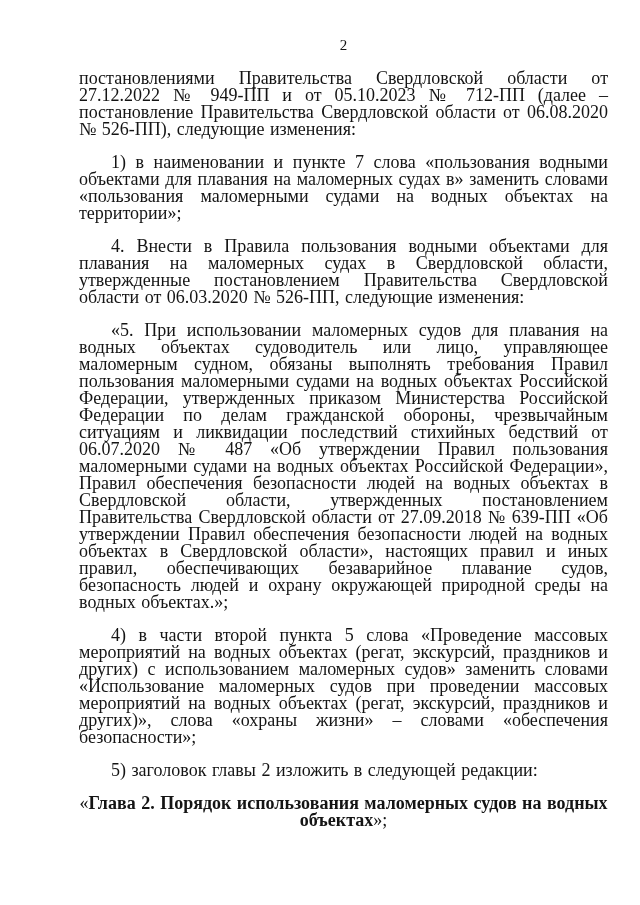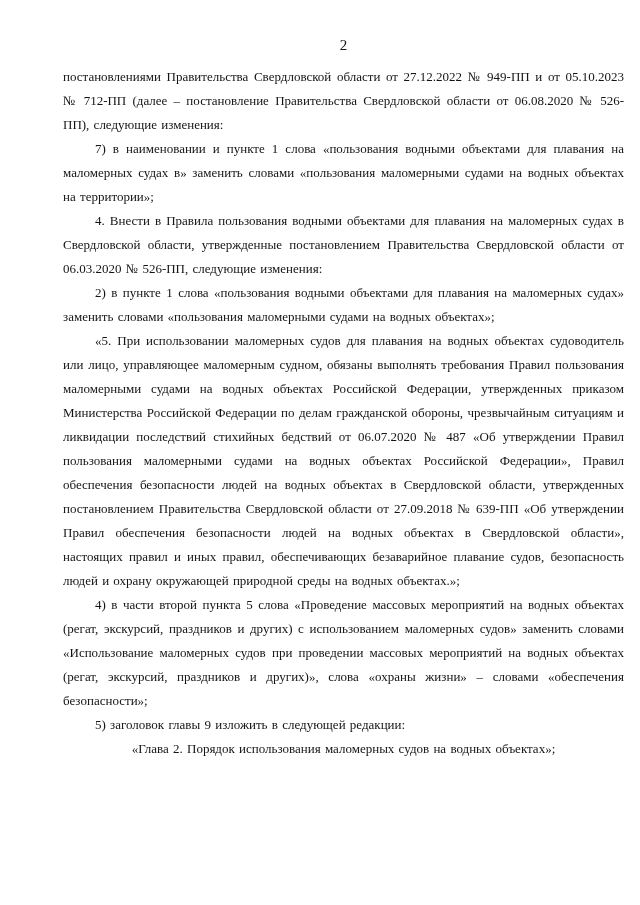--- a/index.html
+++ b/index.html
@@ -27,61 +27,60 @@
     text-align: center;
     font-size: 15px;
     line-height: 17px;
     margin-bottom: 11px;
   }
   .text-column {
     width: 561px;
     margin-left: 63px;
   }
   .text-column p {
-    margin: 0;
-    font-size: 13px;
-    line-height: 24px;
+    margin: 16px;
+    font-size: 18px;
+    line-height: 17px;
     text-align: justify;
     text-indent: 32px;
     word-spacing: 1px;
   }
   .text-column p.continuation {
     text-indent: 0;
   }
   .text-column p.chapter-heading {
     text-indent: 0;
     text-align: center;
   }
   .chapter-heading .bold {
-    font-weight: normal;
+    font-weight: bold;
   }
 </style>
 </head>
 <body>
 
 <div class="page">
 
   <div class="page-number">2</div>
 
   <div class="text-column">
 
     <p class="continuation">постановлениями Правительства Свердловской области от 27.12.2022 № 949-ПП и от 05.10.2023 № 712-ПП (далее – постановление Правительства Свердловской области от 06.08.2020 № 526-ПП), следующие изменения:</p>
 
-    <p>7) в наименовании и пункте 1 слова «пользования водными объектами для плавания на маломерных судах в» заменить словами «пользования маломерными судами на водных объектах на территории»;</p>
+    <p>1) в наименовании и пункте 7 слова «пользования водными объектами для плавания на маломерных судах в» заменить словами «пользования маломерными судами на водных объектах на территории»;</p>
 
 
     <p>4. Внести в Правила пользования водными объектами для плавания на маломерных судах в Свердловской области, утвержденные постановлением Правительства Свердловской области от 06.03.2020 № 526-ПП, следующие изменения:</p>
 
 
-    <p>2) в пункте 1 слова «пользования водными объектами для плавания на маломерных судах» заменить словами «пользования маломерными судами на водных объектах»;</p>
 
 
     <p>«5. При использовании маломерных судов для плавания на водных объектах судоводитель или лицо, управляющее маломерным судном, обязаны выполнять требования Правил пользования маломерными судами на водных объектах Российской Федерации, утвержденных приказом Министерства Российской Федерации по делам гражданской обороны, чрезвычайным ситуациям и ликвидации последствий стихийных бедствий от 06.07.2020 № 487 «Об утверждении Правил пользования маломерными судами на водных объектах Российской Федерации», Правил обеспечения безопасности людей на водных объектах в Свердловской области, утвержденных постановлением Правительства Свердловской области от 27.09.2018 № 639-ПП «Об утверждении Правил обеспечения безопасности людей на водных объектах в Свердловской области», настоящих правил и иных правил, обеспечивающих безаварийное плавание судов, безопасность людей и охрану окружающей природной среды на водных объектах.»;</p>
 
     <p>4) в части второй пункта 5 слова «Проведение массовых мероприятий на водных объектах (регат, экскурсий, праздников и других) с использованием маломерных судов» заменить словами «Использование маломерных судов при проведении массовых мероприятий на водных объектах (регат, экскурсий, праздников и других)», слова «охраны жизни» – словами «обеспечения безопасности»;</p>
 
-    <p>5) заголовок главы 9 изложить в следующей редакции:</p>
+    <p>5) заголовок главы 2 изложить в следующей редакции:</p>
 
     <p class="chapter-heading"><span>«</span><span class="bold">Глава 2. Порядок использования маломерных судов на водных объектах</span><span>»;</span></p>
 
 
   </div>
 </div>
 
 </body></html>

